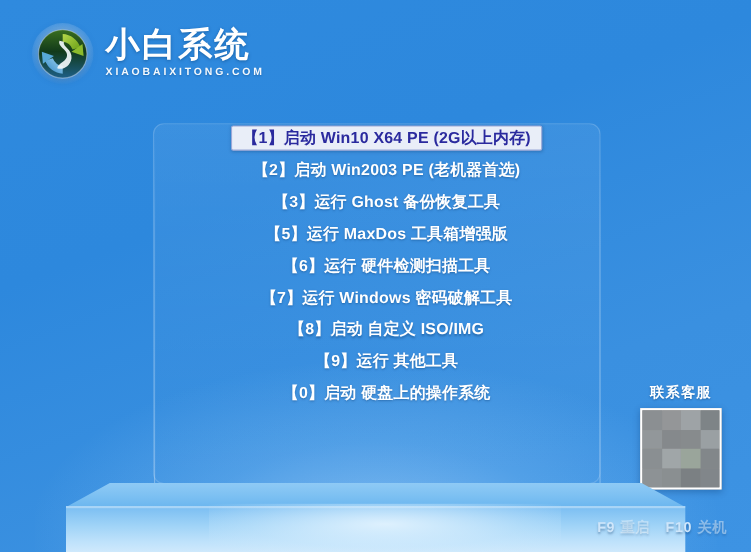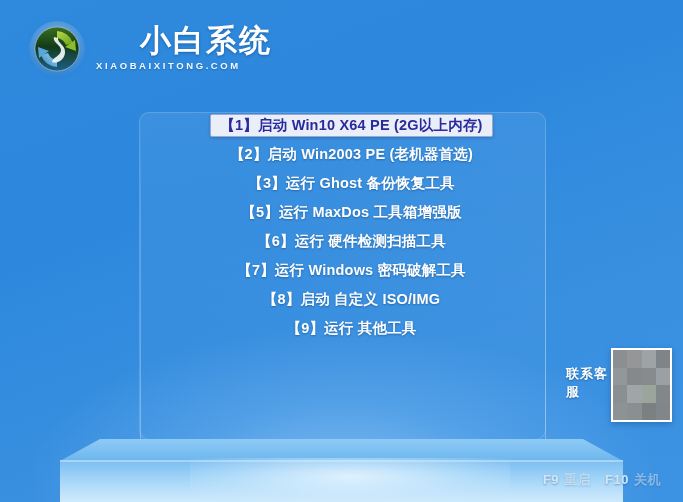--- a/index.html
+++ b/index.html
@@ -101,21 +101,20 @@
     justify-content: center;
     padding-bottom: 2px;
   }
   #logo-title {
     color: #ffffff;
     font-size: 31px;
     font-weight: 700;
     letter-spacing: 2px;
     line-height: 1.05;
     text-shadow: 0 1px 3px rgba(0,50,100,0.45);
-    margin-left: 44px;
   }
   #logo-sub {
     color: #ffffff;
     font-size: 9.5px;
     font-weight: 700;
     letter-spacing: 2.6px;
     margin-top: 3px;
     opacity: 0.95;
     text-shadow: 0 1px 2px rgba(0,50,100,0.4);
   }
@@ -163,21 +162,21 @@
     box-shadow: 0 1px 3px rgba(0,30,70,0.25);
   }
 
   
   #service {
     position: absolute;
     left: 566px;
     top: 348px;
     width: 106px;
     display: flex;
-    flex-direction: row;
+    flex-direction: column;
     align-items: center;
   }
   #service-title {
     color: #ffffff;
     font-size: 13px;
     font-weight: 700;
     letter-spacing: 1px;
     text-shadow: 0 1px 2px rgba(0,45,95,0.45);
     margin-bottom: 5px;
   }
@@ -284,20 +283,23 @@
       </div>
       <div class="menu-item">
         <span class="label">【7】运行 Windows 密码破解工具</span>
       </div>
       <div class="menu-item">
         <span class="label">【8】启动 自定义 ISO/IMG</span>
       </div>
       <div class="menu-item">
         <span class="label">【9】运行 其他工具</span>
       </div>
+      <div class="menu-item">
+        <span class="label">【0】启动 硬盘上的操作系统</span>
+      </div>
     </div>
 
   <div id="service">
     <div id="service-title">联系客服</div>
     <div id="qr-frame">
         <span style="background: rgb(139, 143, 146);"></span>
         <span style="background: rgb(148, 150, 152);"></span>
         <span style="background: rgb(158, 163, 166);"></span>
         <span style="background: rgb(126, 132, 135);"></span>
         <span style="background: rgb(146, 151, 154);"></span>

